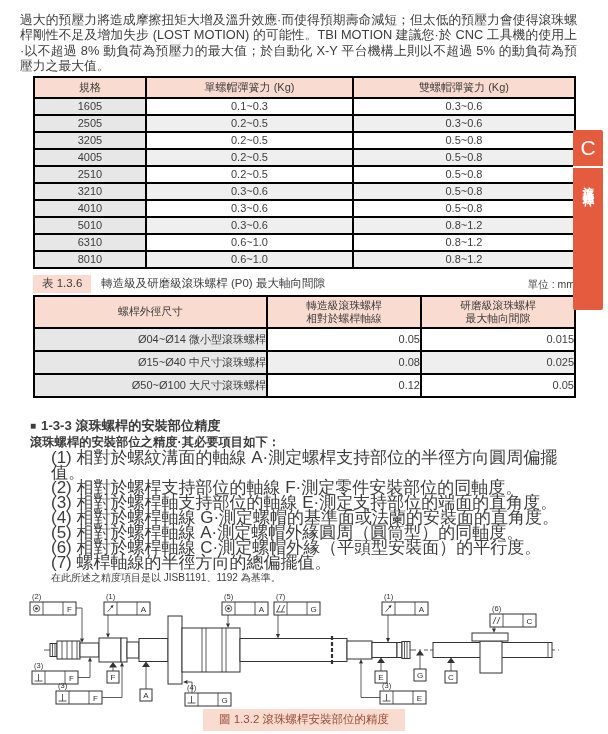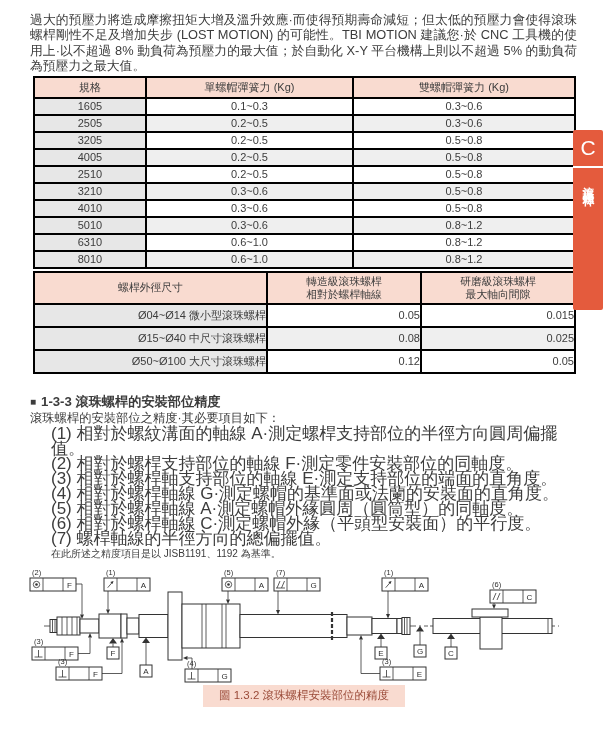--- a/index.html
+++ b/index.html
@@ -1,20 +1,20 @@
 <!DOCTYPE html>
 <html><head>
 <meta charset="utf-8">
 <style>
   html,body{margin:0;padding:0;background:#fff;}
   body{width:608px;height:734px;position:relative;overflow:hidden;
        font-family:"Liberation Sans",sans-serif;color:#3c3c3c;}
   .page{position:absolute;inset:0;}
 
-  .intro{margin:12px 31px 0 30px;font-size:12.8px;line-height:15.4px;text-align:justify;}
+  .intro{margin:12px 31px 0 20px;font-size:12.8px;line-height:15.4px;text-align:justify;}
 
   .tbl-head{margin:6px 33px 0 33px;display:flex;align-items:center;gap:10px;
             font-size:11.5px;position:relative;line-height:15px;}
   .tbl-label{background:#f9dbd0;padding:1px 9px 2px;}
   .unit{position:absolute;right:0;bottom:1px;font-size:10.5px;}
 
   table{border-collapse:collapse;margin:2px 0 0 33px;width:541px;table-layout:fixed;
         border:2px solid #606060;}
   th,td{border:2px solid #000000;text-align:center;font-weight:normal;}
   th{background:#f9dbd0;}
@@ -26,21 +26,21 @@
 
   .t2 th{font-size:10.8px;padding:2px 0;line-height:13px;white-space:pre-line;}
   .t2 td{font-size:11px;padding:3px 0;text-align:right;}
   .t2 col.c1{width:233px;} .t2 col.c2{width:154px;} .t2 col.c3{width:154px;}
   .t2 tbody td:first-child{background:#e7e7e7;}
   .t2 tbody tr:nth-child(even) td:not(:first-child){background:#efefef;}
 
   .sec{margin:20px 30px 0 30px;}
   .sec-heading{font-size:13.2px;font-weight:bold;line-height:16px;display:flex;gap:5px;align-items:center;}
   .sec-heading .bullet{font-size:10px;}
-  .sec-intro{font-size:12.3px;line-height:15px;margin-top:1px;}
+  .sec-intro{font-size:12.3px;line-height:15px;margin-top:1px;font-weight:bold;}
   .sec-item{font-size:17px;line-height:15px;margin-left:21px;}
   .sec-foot{font-size:10px;line-height:15px;margin-left:21px;}
 
   svg#diagram{display:block;margin:3px 0 0 26px;}
   svg text{font-family:"Liberation Sans",sans-serif;fill:#2e2e2e;}
   .shape{stroke:#333;fill:#fff;stroke-width:1;}
   .thin{stroke:#333;stroke-width:0.8;fill:none;}
   .fillb{fill:#333;stroke:none;}
 
   .caption-row{text-align:center;margin-top:1px;}
@@ -123,20 +123,25 @@
           <td>0.8~1.2</td>
         </tr>
         <tr>
           <td>8010</td>
           <td>0.6~1.0</td>
           <td>0.8~1.2</td>
         </tr>
       </tbody>
   </table>
 
+  <div class="tbl-head">
+    <span class="tbl-label">表 1.3.6</span>
+    <span class="tbl-title">轉造級及研磨級滾珠螺桿 (P0) 最大軸向間隙</span>
+    <span class="unit">單位 : mm</span>
+  </div>
 
   <table class="t2">
     <colgroup>
         <col class="c1">
         <col class="c2">
         <col class="c3">
       </colgroup>
     <thead>
       <tr>
         <th>螺桿外徑尺寸</th>

